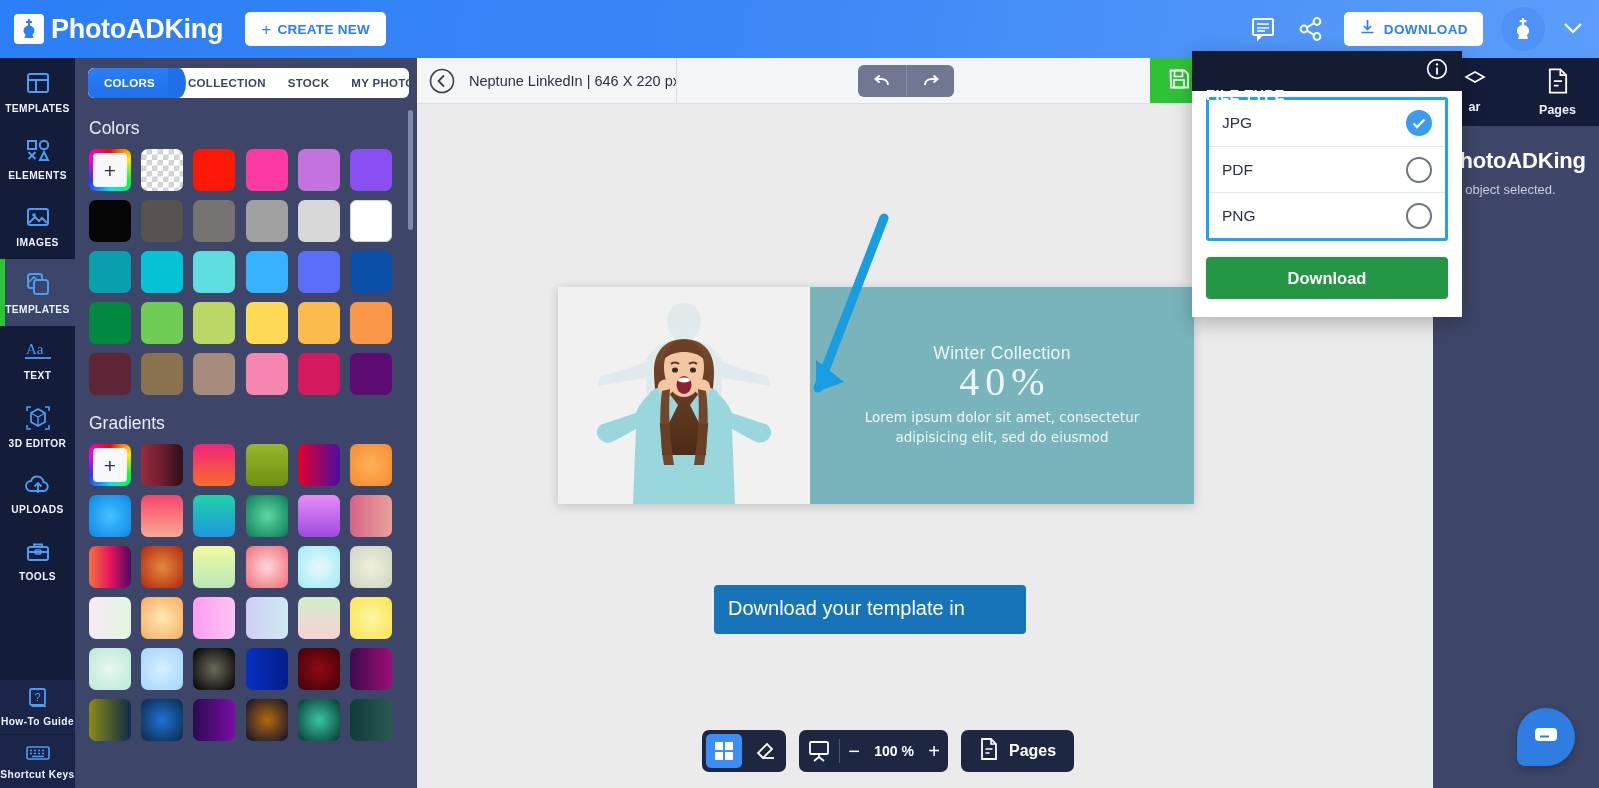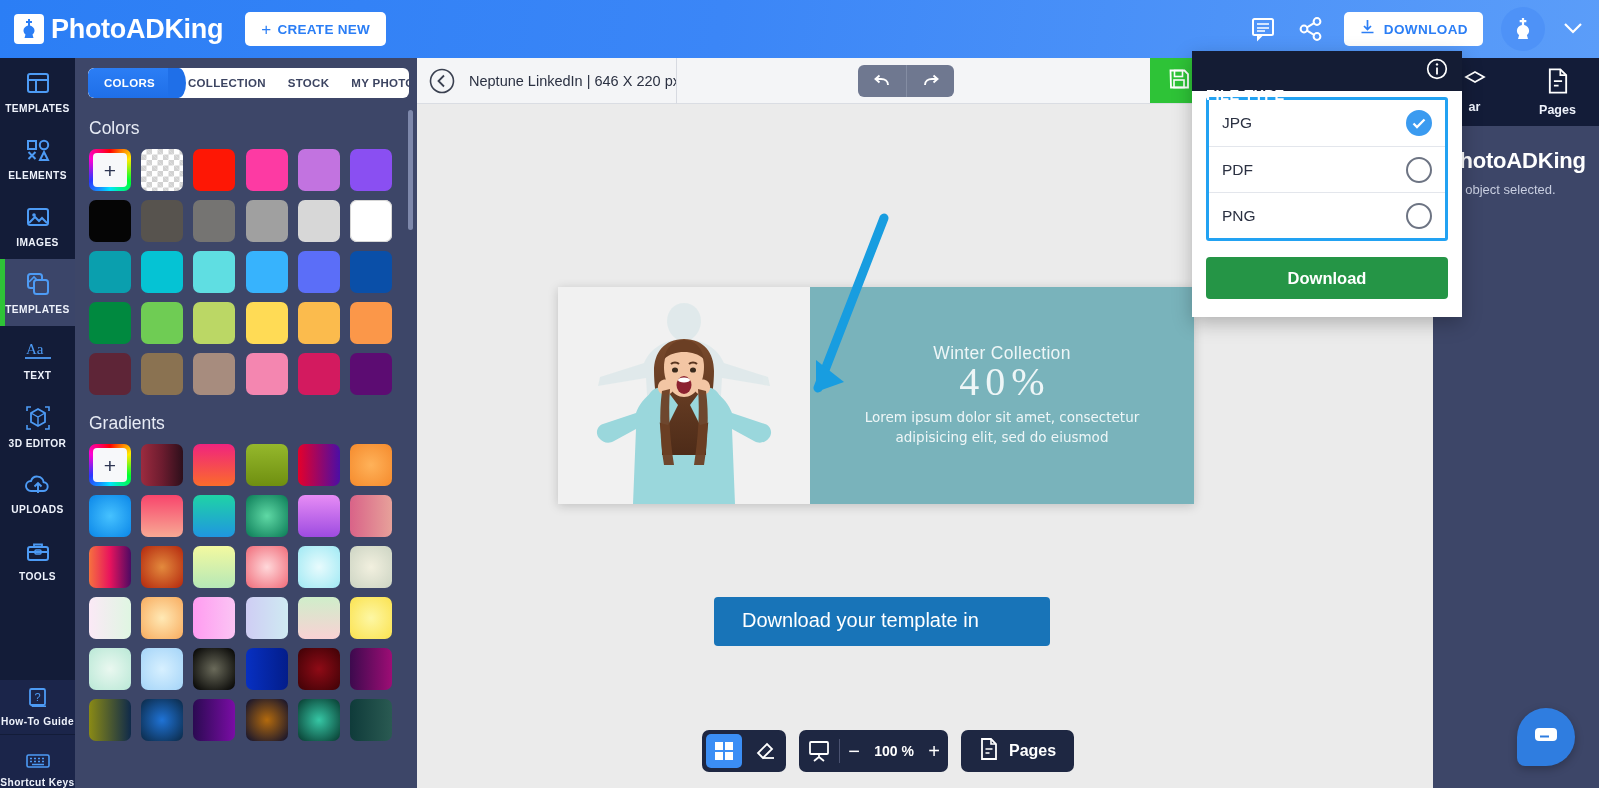--- a/index.html
+++ b/index.html
@@ -59,21 +59,21 @@
   }
   .rail-item .lbl {
     color: #eef2fb; font-size: 10.2px; font-weight: 700; letter-spacing: 0.4px;
   }
   .rail-item.active { background: #3b4569; }
   .rail-item.active::before {
     content: ""; position: absolute; left: 0; top: 0; bottom: 0; width: 5px; background: #2ec337;
   }
   .rail-bottom { position: absolute; bottom: 0; left: 0; width: 75px; }
   .rail-bottom .rail-item { background: #1b254a; height: 54px; }
-  .rail-bottom .rail-item + .rail-item { border-top: 1px solid #131c38; justify-content: flex-end; }
+  .rail-bottom .rail-item + .rail-item { border-top: 1px solid #131c38; }
 
   
   .panel {
     position: absolute; left: 75px; top: 58px; width: 342px; height: 730px;
     background: #3d4668; z-index: 25; overflow: hidden;
   }
   .tabs {
     position: relative; margin: 10px 8px 0 13px; height: 30px;
     background: #ffffff; border-radius: 6px; display: flex; align-items: stretch;
     overflow: hidden;
@@ -166,23 +166,23 @@
   }
   .ab-lorem {
     font-size: 13.5px; text-align: center; line-height: 1.45; margin-top: 6px;
     font-family: "DejaVu Sans", sans-serif; max-width: 290px;
   }
 
   
   .model { position: absolute; left: 0; top: 0; width: 100%; height: 100%; }
 
   .callout {
-    position: absolute; left: 297px; top: 527px; width: 336px;
+    position: absolute; left: 297px; top: 527px; width: 312px;
     background: #1874b8; color: #ffffff; border-radius: 4px;
-    padding: 10px 14px 12px 28px; font-size: 20px; line-height: 1.35; margin-top: 12px;
+    padding: 10px 14px 12px 14px; font-size: 20px; line-height: 1.35;
   }
   .arrow-svg { position: absolute; left: 780px; top: 210px; pointer-events: none; z-index: 45; }
 
   .bottombar {
     position: absolute; left: 285px; bottom: 16px; display: flex; gap: 13px; align-items: center;
   }
   .bb-group {
     background: #1e2742; border-radius: 7px; height: 42px; display: flex; align-items: center;
   }
   .bb-btn { width: 40px; height: 42px; display: flex; align-items: center; justify-content: center; cursor: pointer; }

